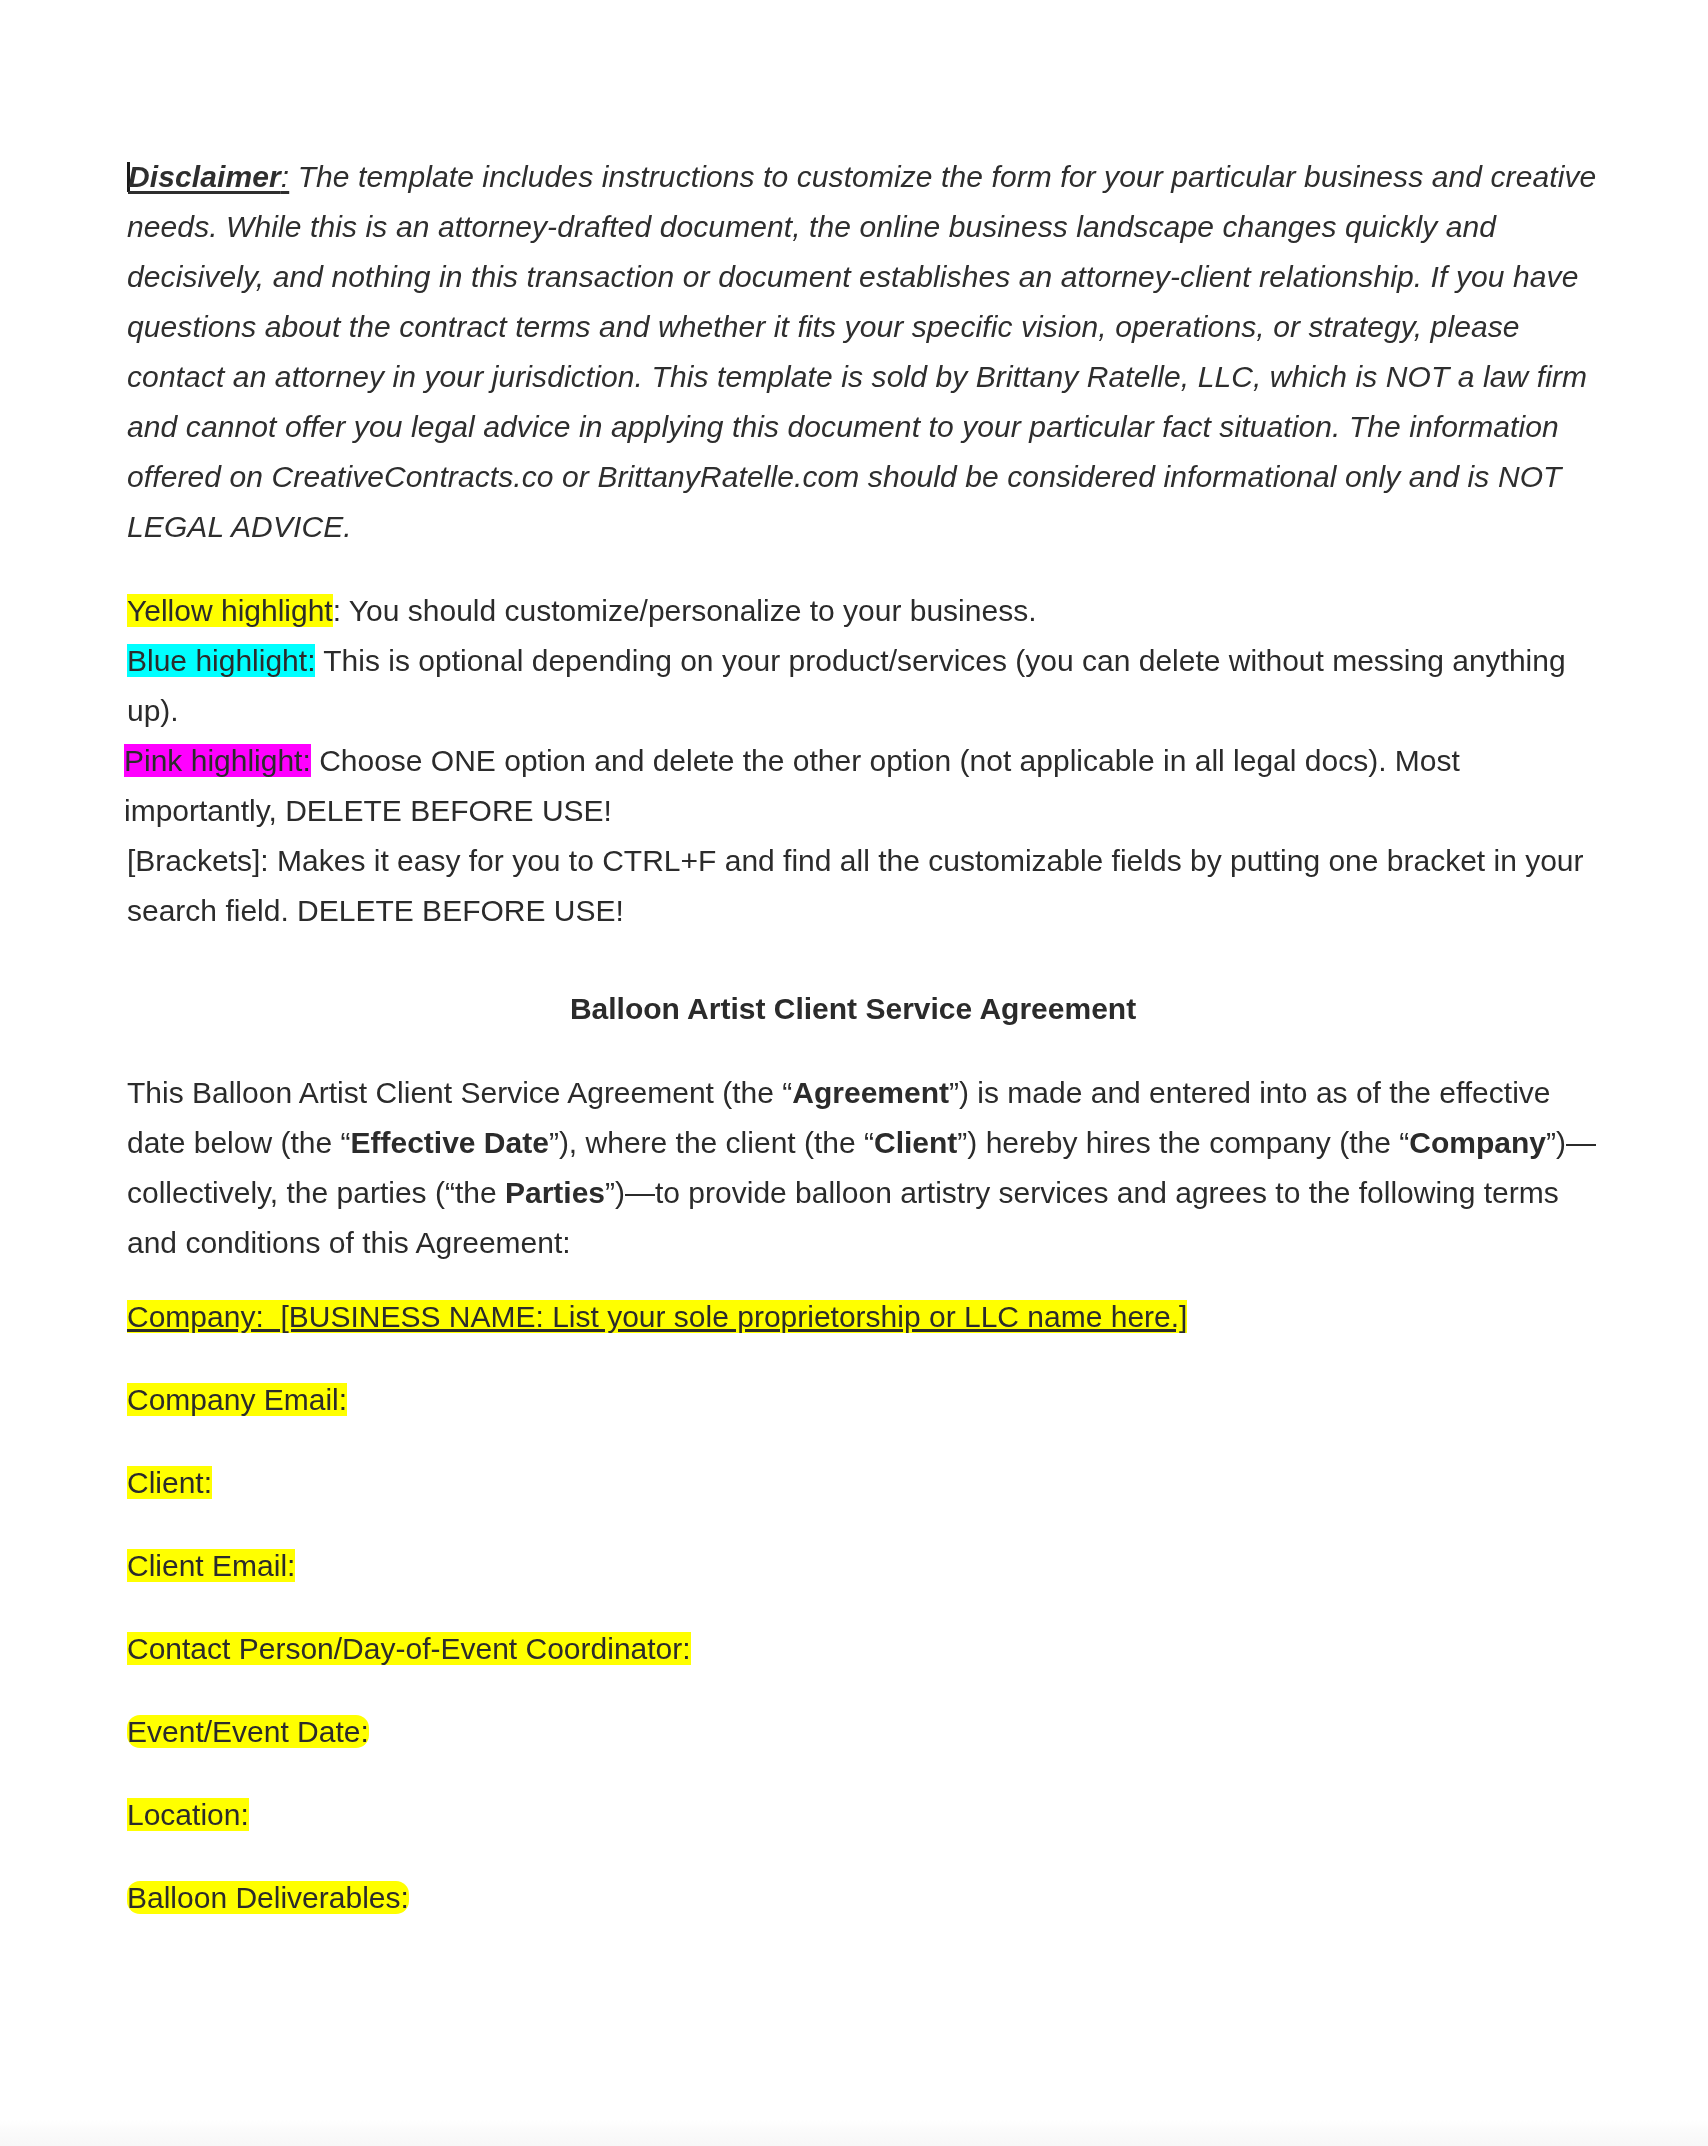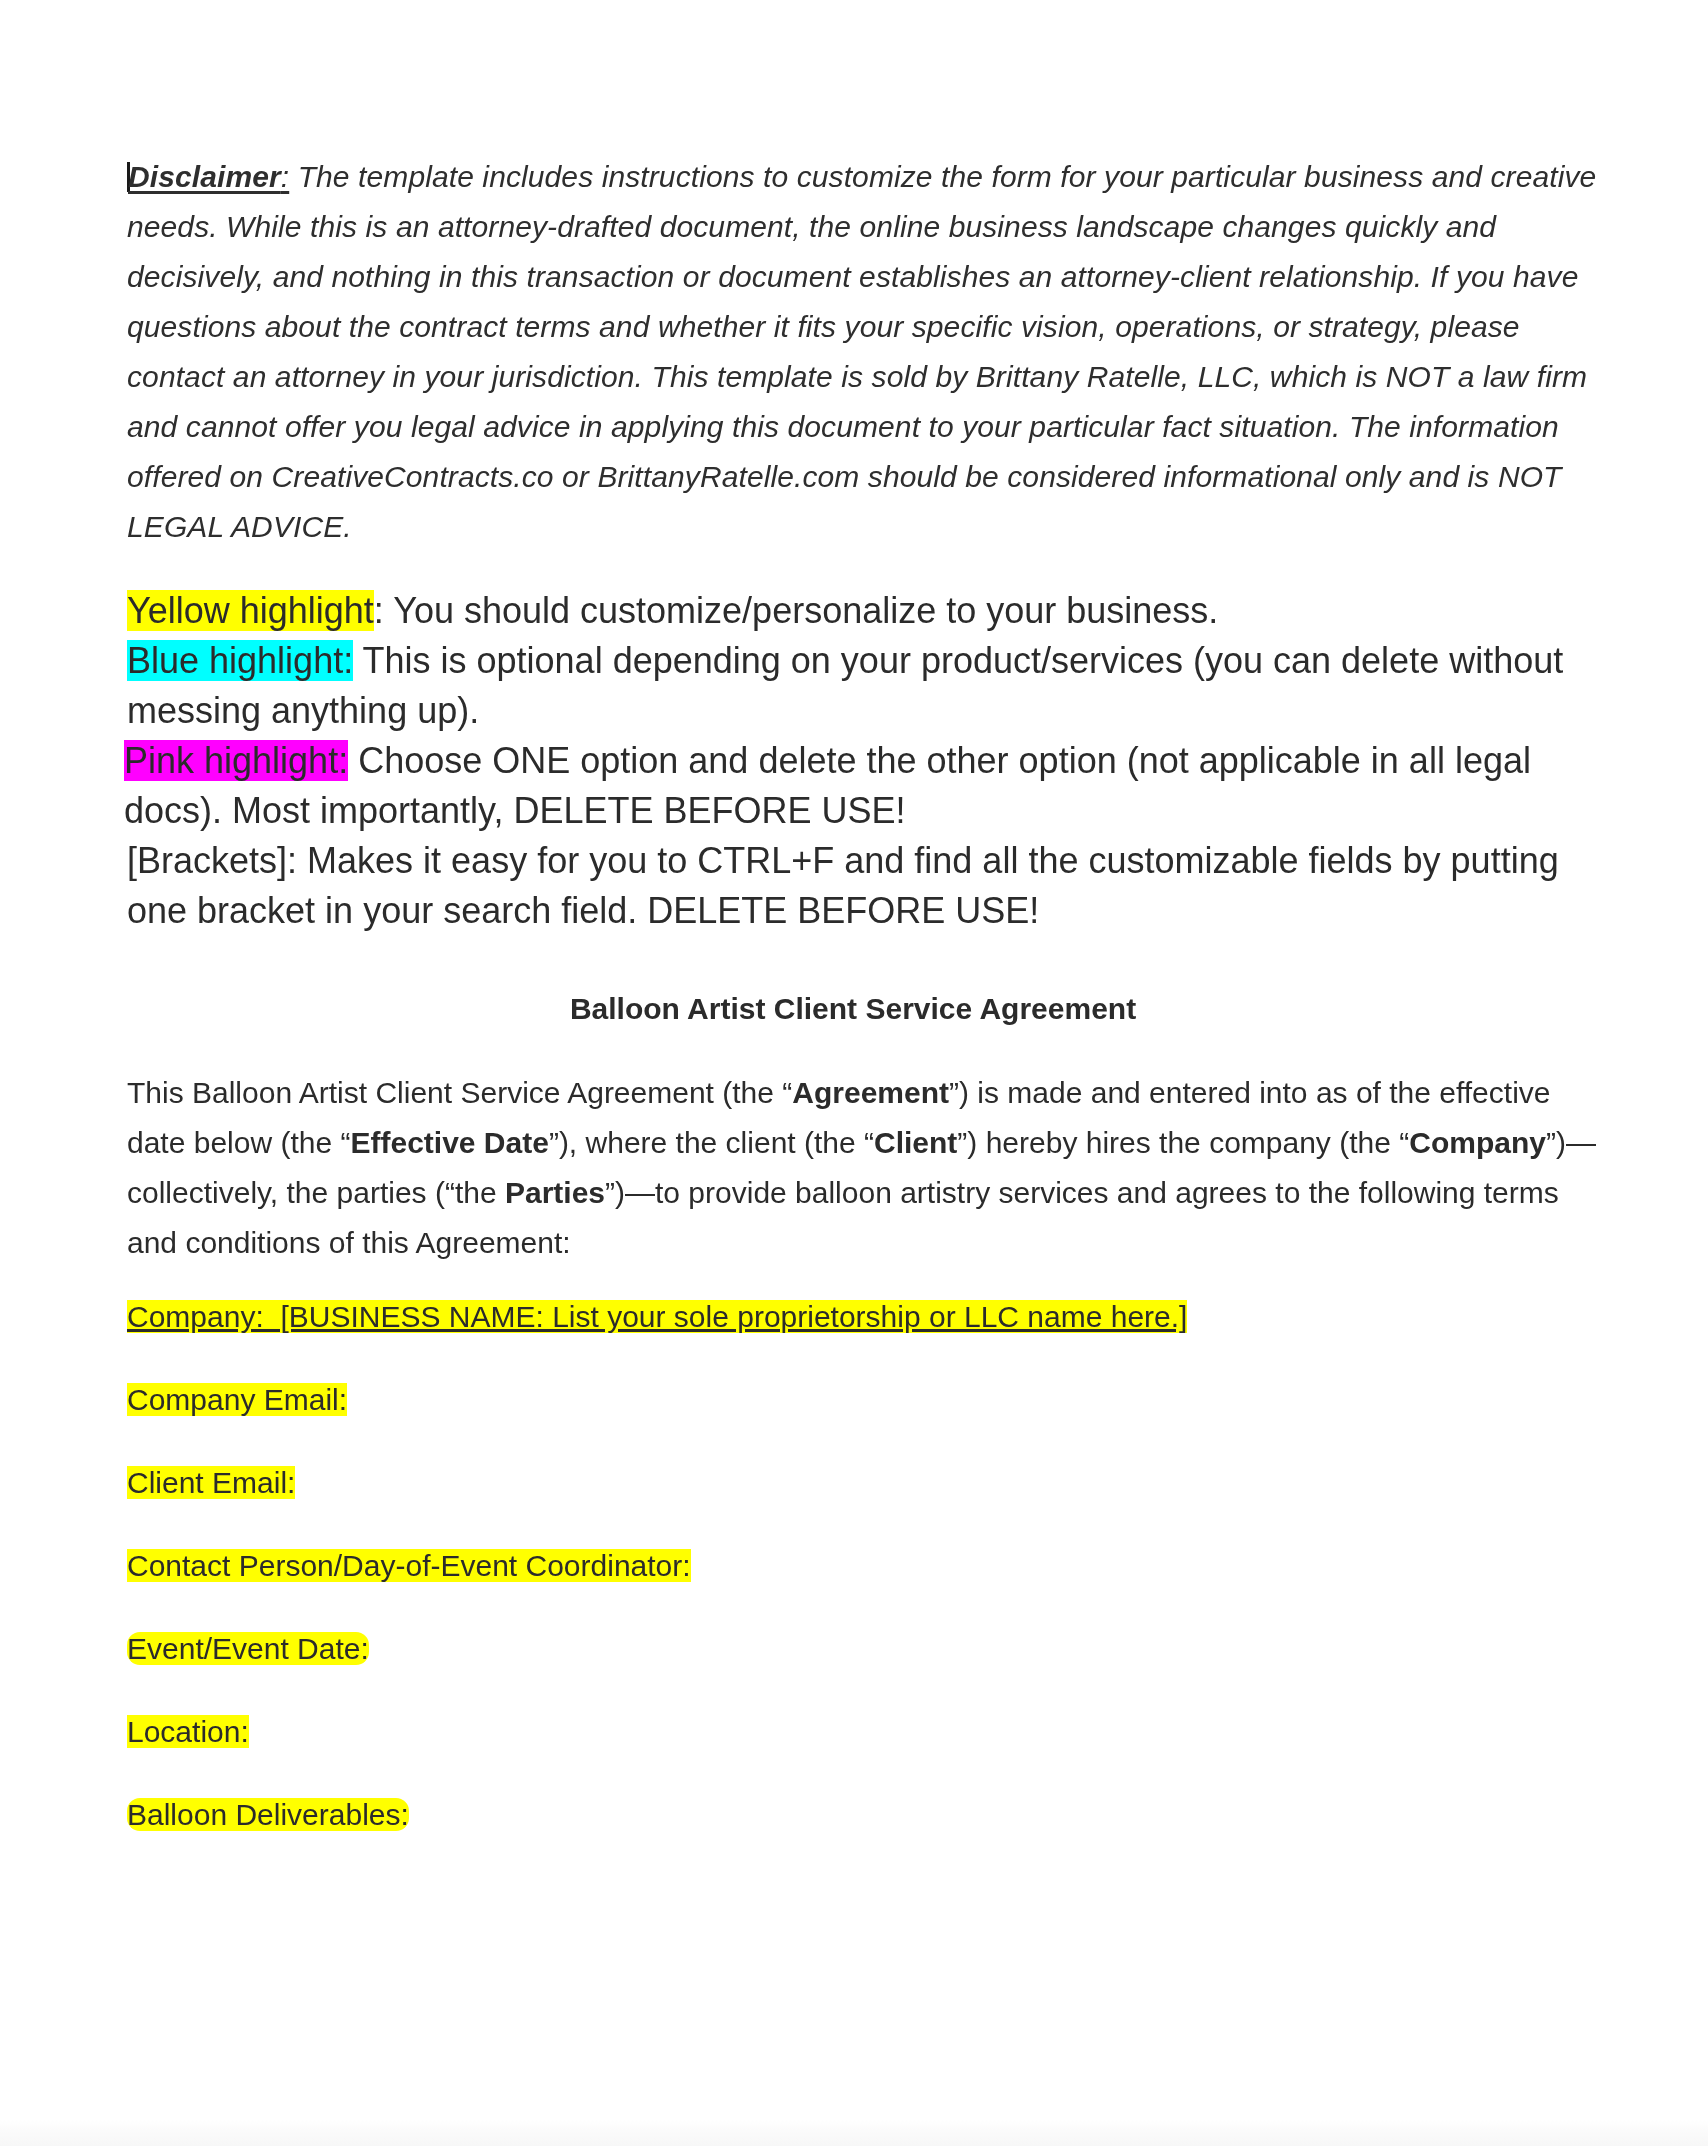--- a/index.html
+++ b/index.html
@@ -61,21 +61,21 @@
   }
   .disclaimer .lead-colon {
     text-decoration: underline;
     text-underline-offset: 4px;
   }
 
   
   .legend {
     margin: 0;
     padding-top: 34px;
-    font-size: 36px;
+    font-size: 30px;
     line-height: 50px;
     color: #2b2b2b;
   }
   .legend .row {
     display: block;
   }
   .hl-yellow { background: #FFFF00; }
   .hl-blue   { background: #00FFFF; }
   .hl-pink   { background: #FF00FF; }
 
@@ -137,20 +137,21 @@
       <div class="row"><span>[Brackets]:</span><span> Makes it easy for you to CTRL+F and find all the customizable fields by putting one bracket in your search field. DELETE BEFORE USE!</span></div>
     </div>
 
     <h1 class="doc-title">Balloon Artist Client Service Agreement</h1>
 
     <p class="intro"><span>This Balloon Artist Client Service Agreement (the “</span><b>Agreement</b><span>”) is made and entered into as of the effective date below (the “</span><b>Effective Date</b><span>”), where the client (the “</span><b>Client</b><span>”) hereby hires the company (the “</span><b>Company</b><span>”)—collectively, the parties (“the </span><b>Parties</b><span>”)—to provide balloon artistry services and agrees to the following terms and conditions of this Agreement:</span></p>
 
     <div class="fields">
         <div class="field-line"><span class="mark" style="background: rgb(255, 255, 0); text-decoration: underline;">Company:  [BUSINESS NAME: List your sole proprietorship or LLC name here.]</span></div>
         <div class="field-line"><span class="mark" style="background: rgb(255, 255, 0);">Company Email:</span></div>
+        <div class="field-line"><span class="mark" style="background: rgb(255, 255, 0);">Client:</span></div>
         <div class="field-line"><span class="mark" style="background: rgb(255, 255, 0);">Client Email:</span></div>
         <div class="field-line"><span class="mark" style="background: rgb(255, 255, 0);">Contact Person/Day-of-Event Coordinator:</span></div>
         <div class="field-line"><span class="mark" style="background: rgb(255, 255, 0); border-radius: 13px;">Event/Event Date:</span></div>
         <div class="field-line"><span class="mark" style="background: rgb(255, 255, 0);">Location:</span></div>
         <div class="field-line"><span class="mark" style="background: rgb(255, 255, 0); border-radius: 13px;">Balloon Deliverables:</span></div>
       </div>
 
   </div>
   <div class="page-bottom-band"></div>
 </div>

